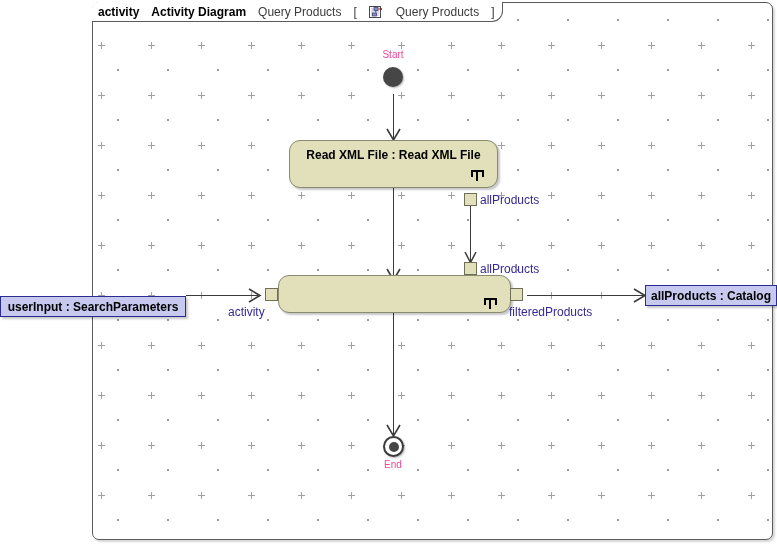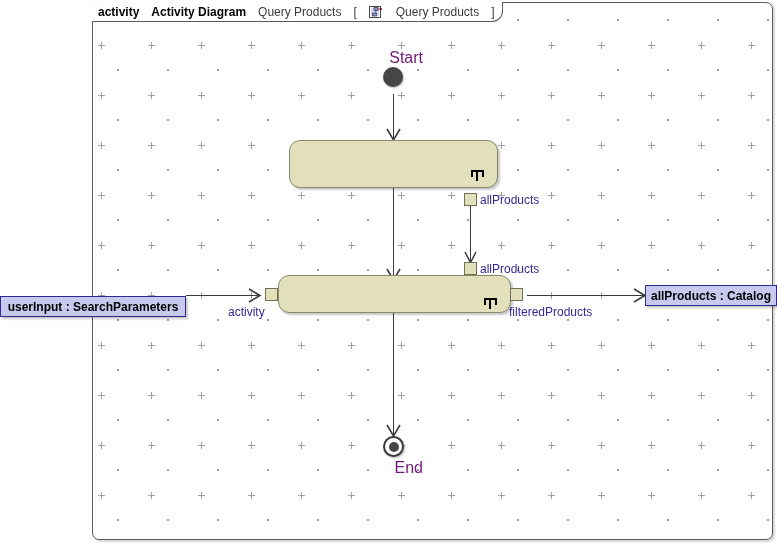--- a/index.html
+++ b/index.html
@@ -205,24 +205,24 @@
   .final-node:after {
     content: "";
     position: absolute;
     left: 3.5px; top: 3.5px;
     width: 10px; height: 10px;
     border-radius: 50%;
     background: #464646;
   }
   .node-caption {
     position: absolute;
-    font-size: 16px;
-    color: #701a75;
+    font-size: 10px;
+    color: #ec4899;
     white-space: nowrap;
-    text-align: right;
+    text-align: center;
     z-index: 4;
   }
 
   
   .vline {
     position: absolute;
     width: 1px;
     background: #3b3b3b;
     z-index: 2;
   }
@@ -432,20 +432,21 @@
 
 <div class="vline" style="left:393px; top:313px; height:126px;"></div>
 <svg class="arrow-down" style="left:386px; top:424px;" width="15" height="14" viewBox="0 0 15 14">
   <path d="M1 1 L7.5 12 L14 1" stroke="#3b3b3b" stroke-width="1.6" fill="none"></path>
 </svg>
 
 <div class="node-caption" style="left:363px; top:49px; width:60px;">Start</div>
 <div class="initial-node" style="left:383px; top:67px;"></div>
 
 <div class="action" style="left:289px; top:140px; width:209px; height:48px;">
+  <div class="action-label">Read XML File : Read XML File</div>
   <div class="rake" style="right:13px; bottom:6px;">
     <div class="bar"></div>
       <div class="stem"></div>
       <div class="pl"></div>
       <div class="pr"></div>
   </div>
 </div>
 
 <div class="pin" style="left:464px; top:193px;"></div>
 <div class="pin-label" style="left:480px; top:193px;">allProducts</div>

